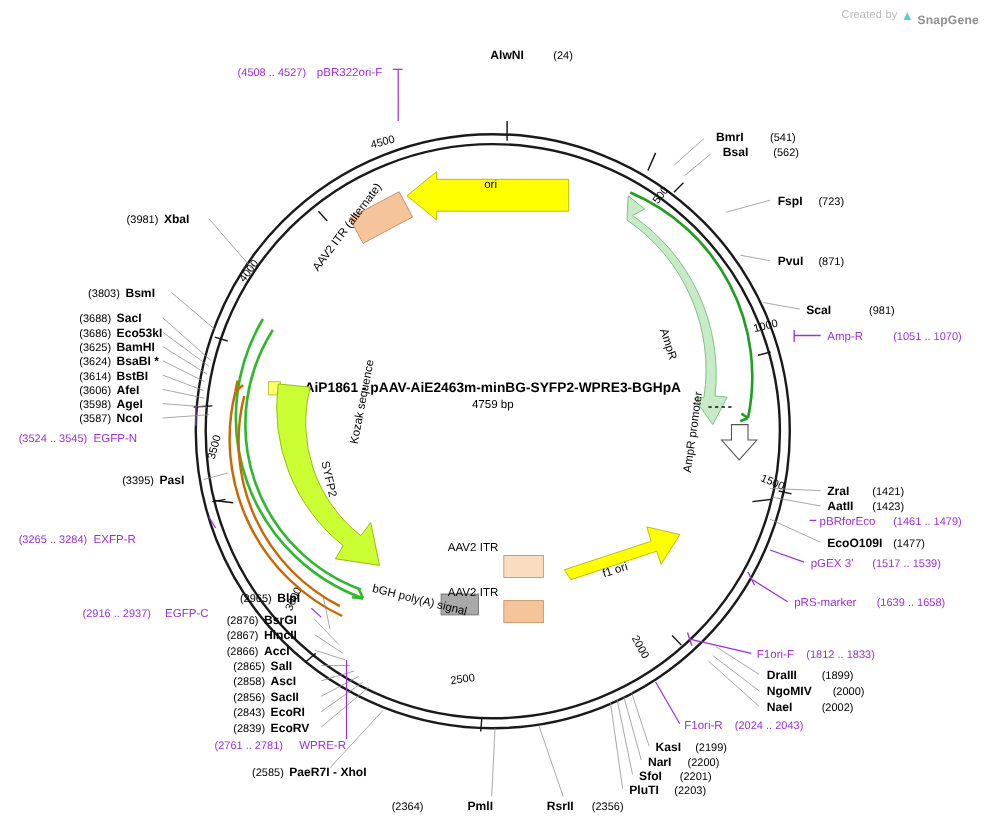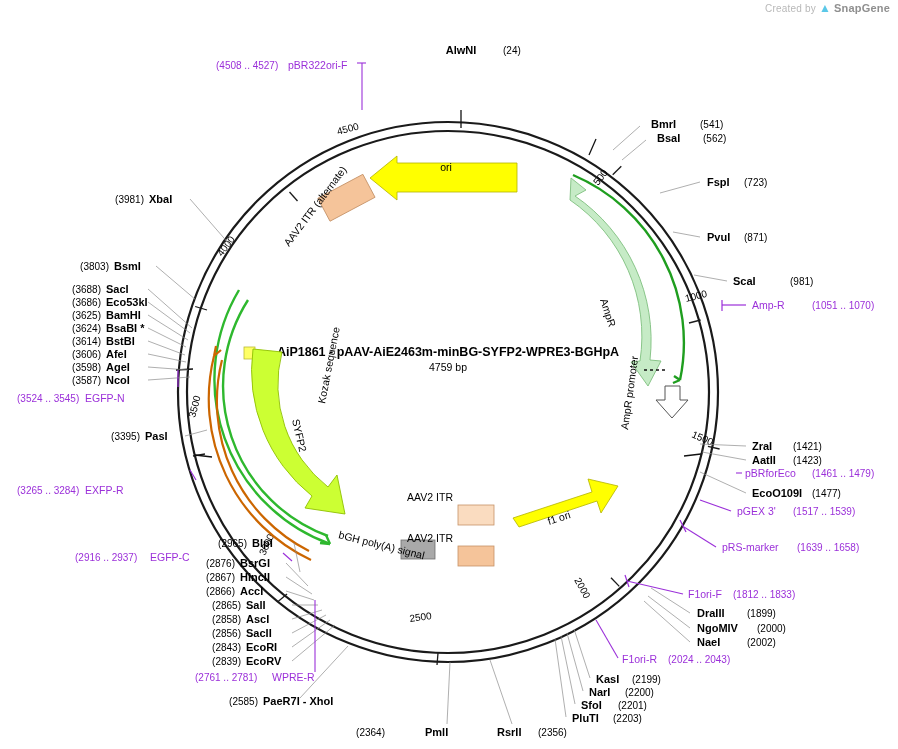--- a/index.html
+++ b/index.html
@@ -10,21 +10,21 @@
     position:relative;
     overflow:hidden;
   }
   #stage{position:absolute;left:0;top:0;width:898px;height:550px;}
   svg#plasmid{position:absolute;left:0;top:0;width:898px;height:749px;}
   .credit{
     position:absolute; right:8px; top:2px;
     font-size:10px; color:#b8b8b8; letter-spacing:.2px;
     display:flex; align-items:center; gap:3px;
   }
-  .credit .sg{color:#8f8f8f;font-weight:bold;font-size:11px;}
+  .credit .sg{color:#8f8f8f;font-weight:bold;font-size:11px;margin-top:11px;}
   .credit .tri{color:#5bc8e8;font-size:12px;line-height:10px;}
   text{font-family:"Liberation Sans", sans-serif;}
   .enzb{font-size:11px;fill:#000;font-weight:bold;}
   .pos{font-size:10px;fill:#000;}
   .prim{font-size:10px;fill:#9b30d9;}
   .primb{font-size:10.5px;fill:#9b30d9;}
   .tick{font-size:10px;fill:#000;}
   .feat{font-size:10.5px;fill:#000;}
   .title{font-size:12.5px;fill:#000;font-weight:bold;}
   .sub{font-size:10.5px;fill:#000;}

